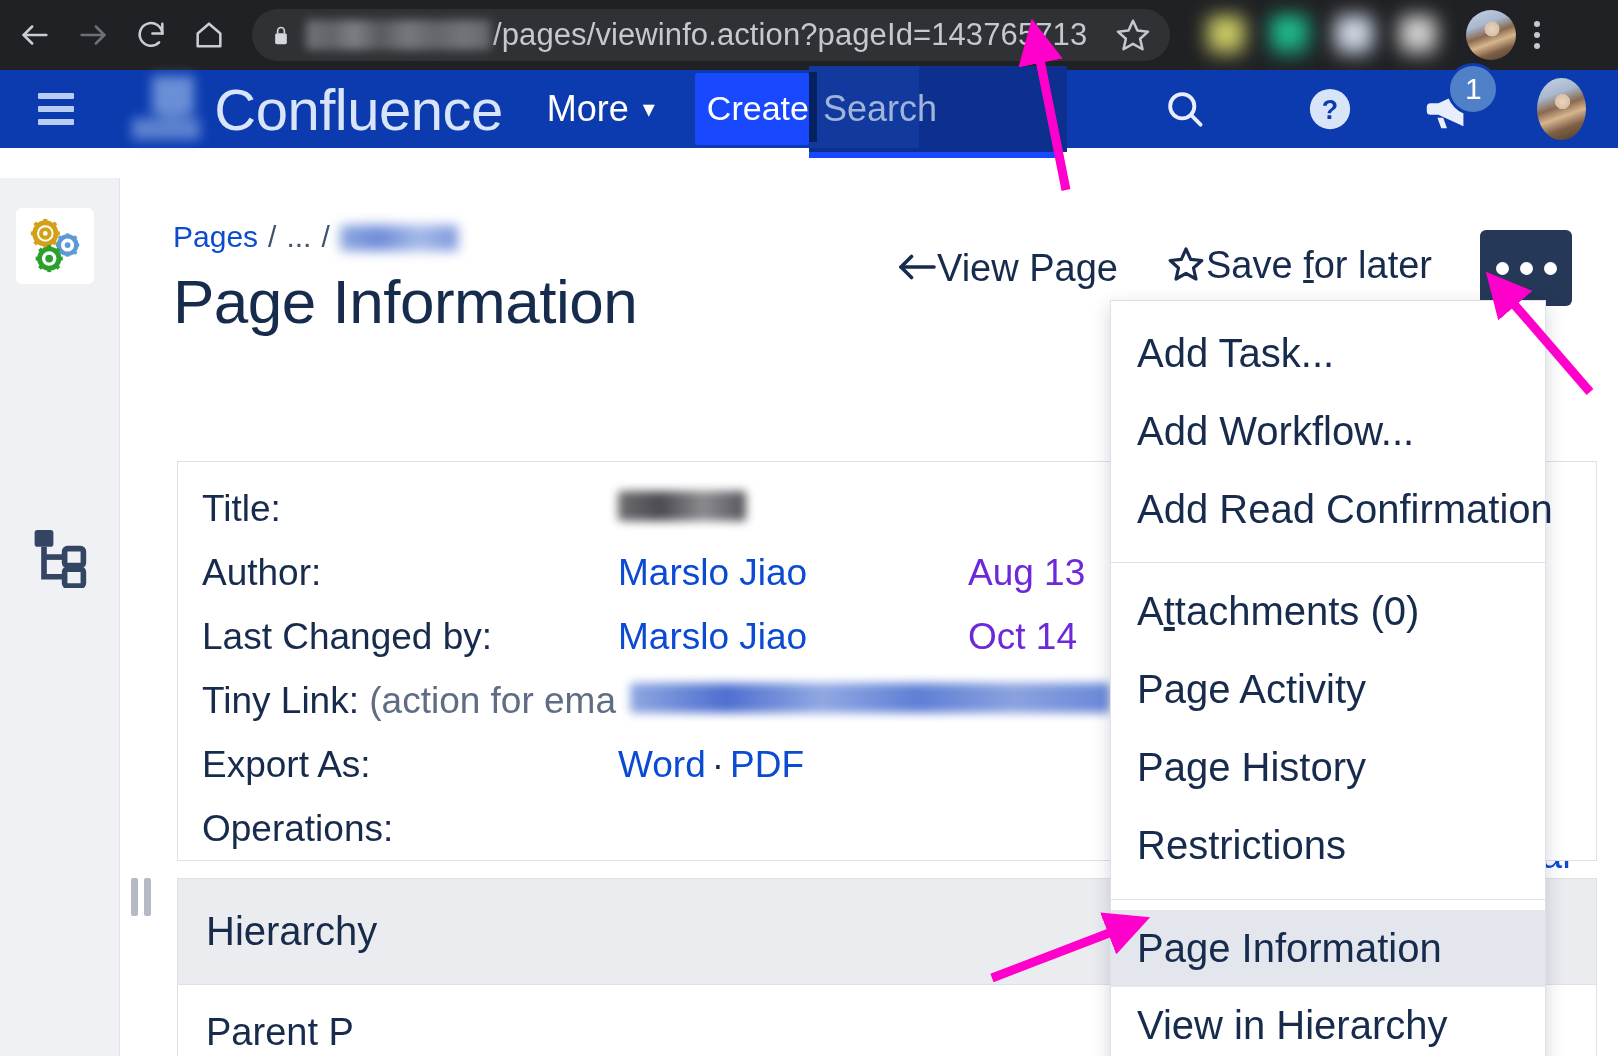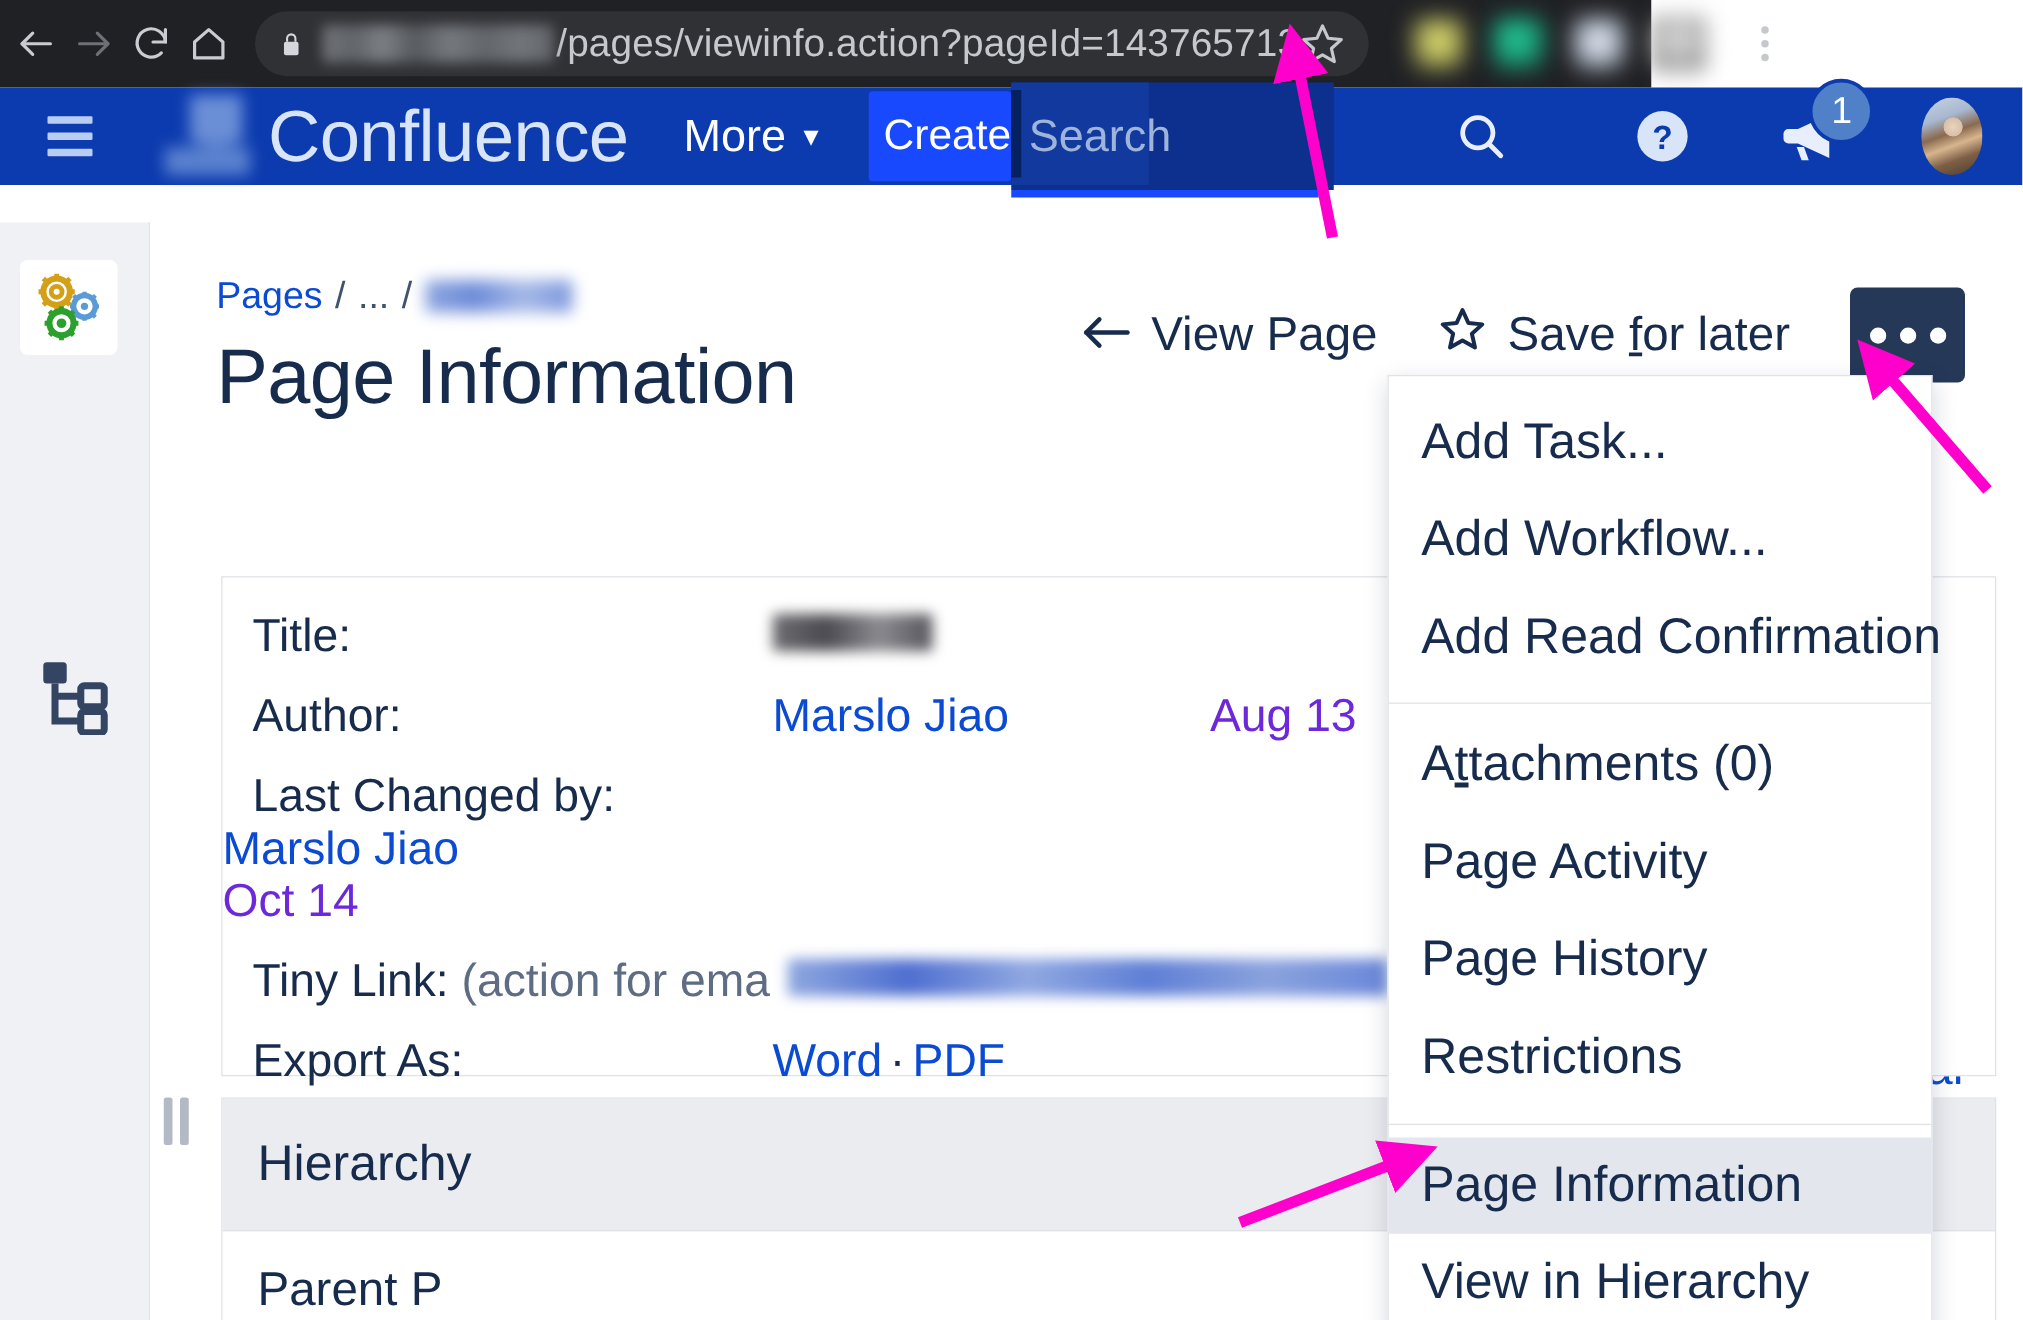--- a/index.html
+++ b/index.html
@@ -6,21 +6,21 @@
   html, body {
     width: 1618px; height: 1056px;
     overflow: hidden;
     font-family: "Liberation Sans", sans-serif;
     background: #ffffff;
   }
   #page { position: relative; width: 1618px; height: 1056px; overflow: hidden; }
 
   
   .browser-bar {
-    position: absolute; left: 0; top: 0; width: 1321px; height: 70px;
+    position: absolute; left: 0; top: 0; width: 1618px; height: 70px;
     background: #202124;
     display: flex; align-items: center;
   }
   .nav-btn {
     width: 46px; height: 46px; margin-left: 12px;
     display: flex; align-items: center; justify-content: center;
     color: #c9ccd0;
   }
   .nav-btn svg { display:block; }
   .nav-btn.disabled { color: #6d7075; }
@@ -162,21 +162,21 @@
   .page-title {
     position: absolute; left: 52px; top: 88px;
     font-size: 62px; color: #172b4d; font-weight: 400; letter-spacing: -.5px;
   }
 
   .actions {
     position: absolute; right: 46px; top: 52px;
     display: flex; align-items: center; gap: 48px;
   }
   .act-item {
-    display: flex; align-items: center; gap: 16px;
+    display: flex; gap: 0;
     font-size: 38px; color: #172b4d;
   }
   .act-item u { text-decoration: underline; }
   .more-btn {
     width: 92px; height: 76px; background: #253858; border-radius: 6px;
     display: flex; align-items: center; justify-content: center; gap: 11px;
   }
   .more-btn span { width: 13px; height: 13px; background: #fff; border-radius: 50%; }
 
   
@@ -463,21 +463,21 @@
         <div class="info-label">Title:</div>
         <div class="info-value"><span class="title-blur"></span></div>
       </div>
 
       <div class="info-row" style="margin-top: 22px;">
         <div class="info-label">Author:</div>
         <div class="info-value">Marslo Jiao</div>
         <div class="info-date">Aug 13</div>
       </div>
 
-      <div class="info-row" style="margin-top: 22px; flex-direction: column;">
+      <div class="info-row" style="margin-top: 22px;">
         <div class="info-label">Last Changed by:</div>
         <div class="info-value">Marslo Jiao</div>
         <div class="info-date">Oct 14</div>
       </div>
 
       <div class="info-row" style="margin-top: 22px;">
         <div class="info-label" style="width:auto;">
           <span>Tiny Link:</span>
           <span class="sub">(action for ema</span>
         </div>

